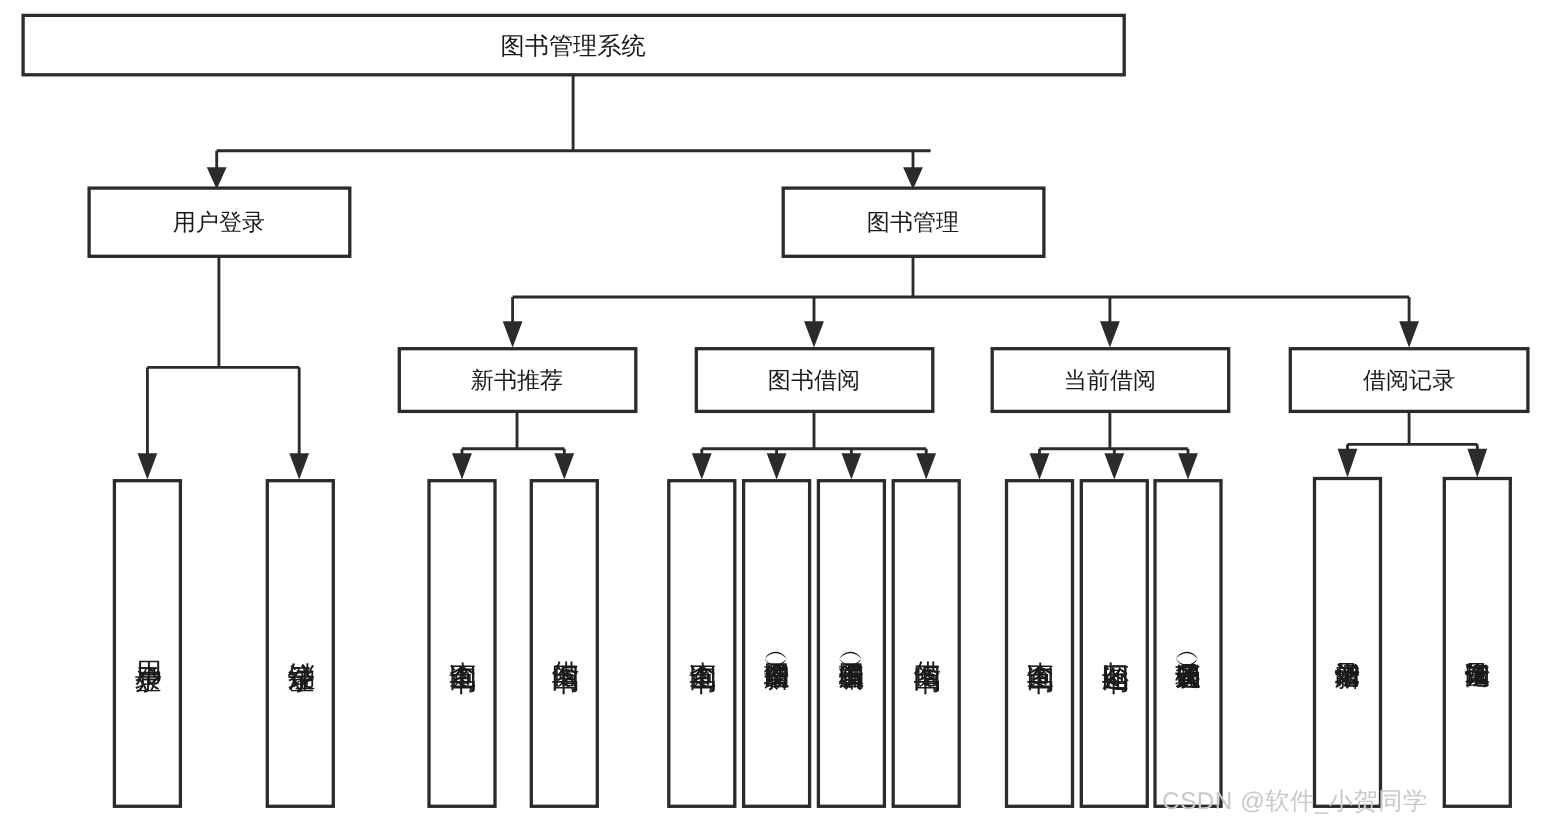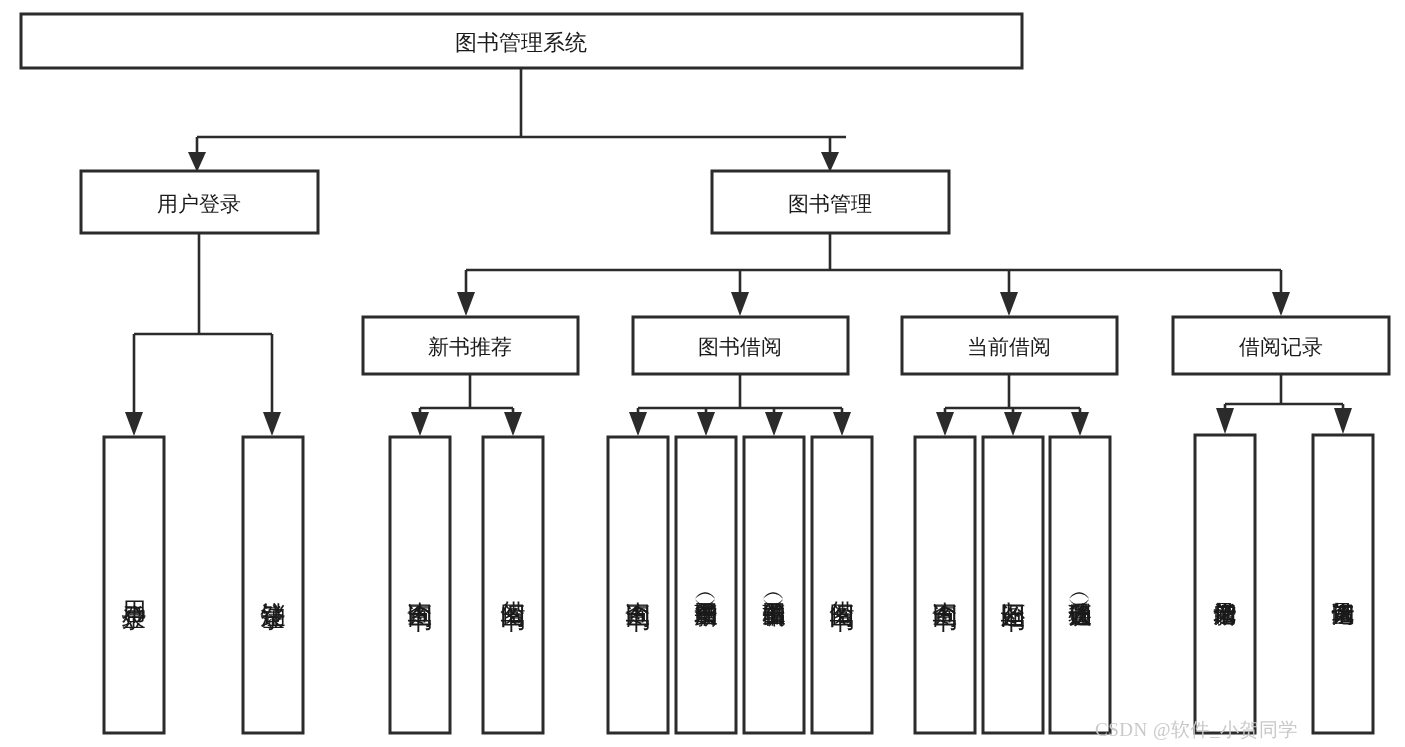--- a/index.html
+++ b/index.html
@@ -70,22 +70,22 @@
     user-select: none;
   }
   .leaf-label.small {
     font-size: 23px;
     letter-spacing: 0px;
   }
   .watermark {
     position: absolute;
     right: 8px;
     bottom: 4px;
-    font-family: Liberation Serif, serif;
-    font-size: 19px;
+    font-family: Liberation Sans, sans-serif;
+    font-size: 22px;
     color: #c9c9c9;
     letter-spacing: 0.5px;
     white-space: nowrap;
     user-select: none;
   }
 </style>
 </head>
 <body>
 
 <div id="diagram-root">

